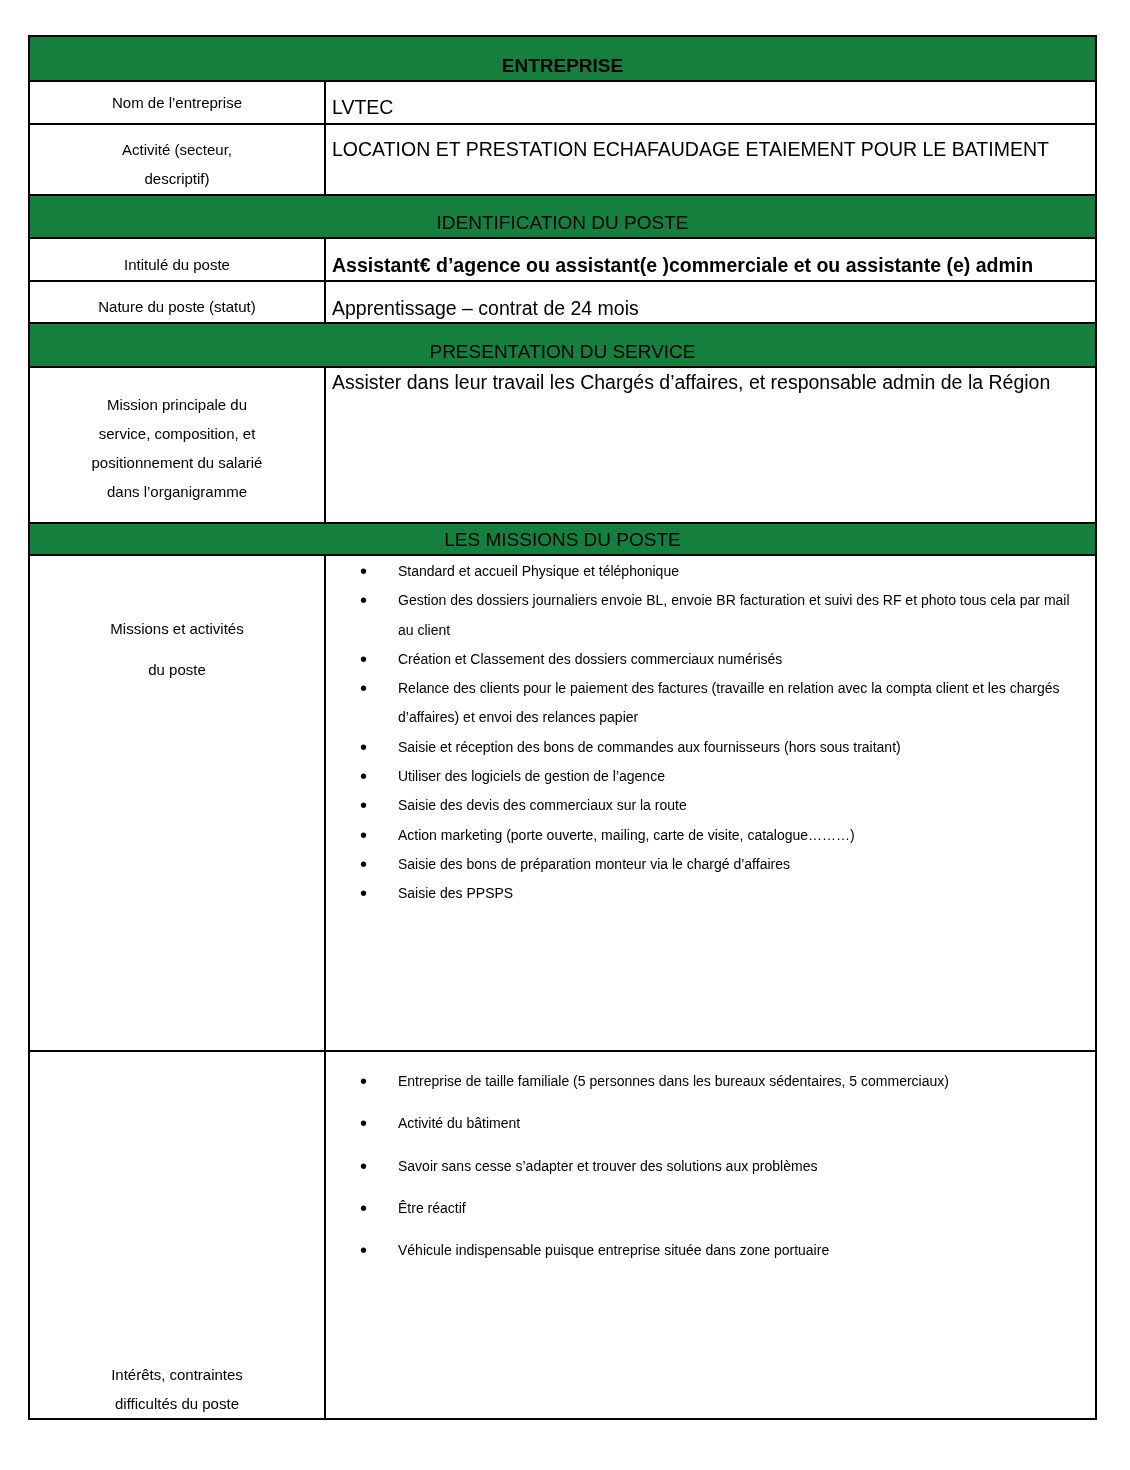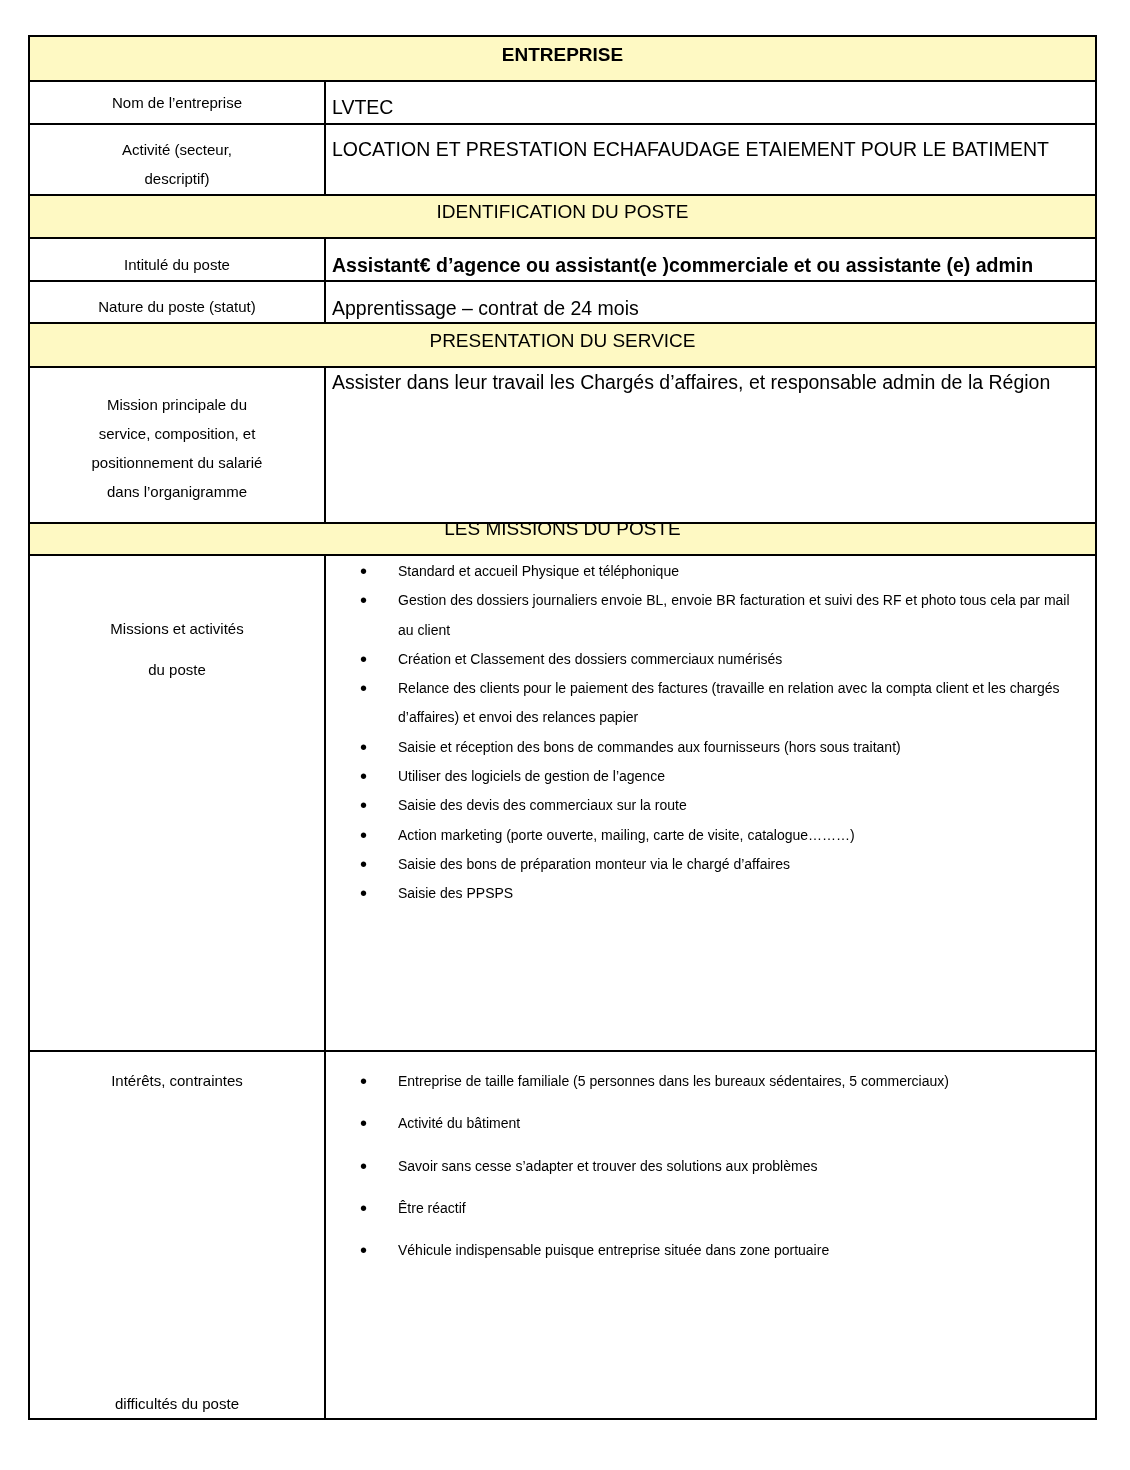--- a/index.html
+++ b/index.html
@@ -1,20 +1,20 @@
 <!DOCTYPE html>
 <html><head>
   <meta charset="utf-8">
   <style>
     html, body { margin: 0; padding: 0; background: #ffffff; }
     body { width: 1130px; height: 1470px; position: relative; font-family: "Liberation Sans", sans-serif; color: #000; }
     .sheet { position: absolute; left: 28px; top: 35px; width: 1069px; border: 2.5px solid #000; box-sizing: border-box; }
     .row { display: flex; border-top: 2.5px solid #000; box-sizing: border-box; }
     .row.first { border-top: none; }
-    .section { background: #fef9c3; justify-content: center; align-items: flex-end; font-size: 19px; padding-bottom: 14px; box-sizing: border-box; }
+    .section { background: #15803d; justify-content: center; align-items: flex-end; font-size: 19px; padding-bottom: 3px; box-sizing: border-box; }
     .section.bold { font-weight: bold; }
     .label { width: 296px; flex: 0 0 296px; border-right: 2.5px solid #000; box-sizing: border-box; text-align: center; font-size: 15px; line-height: 29px; display: flex; flex-direction: column; justify-content: center; padding: 0 8px; }
     .value { flex: 1; box-sizing: border-box; padding: 4px 8px 0 6px; font-size: 19.5px; line-height: 29.5px; }
     ul { margin: 0; padding: 0; list-style: none; }
     li { position: relative; padding-left: 72px; padding-right: 8px; font-size: 14px; line-height: 29.3px; }
     li::before { content: "•"; position: absolute; left: 34px; top: 0; font-size: 20px; }
     .spaced li { margin-bottom: 13px; }
     .justify li:first-child { text-align: justify; text-align-last: left; padding-right: 22px; }
   </style>
 </head>
@@ -92,21 +92,21 @@
         <li>Utiliser des logiciels de gestion de l’agence</li>
         <li>Saisie des devis des commerciaux sur la route</li>
         <li>Action marketing (porte ouverte, mailing, carte de visite, catalogue………)</li>
         <li>Saisie des bons de préparation monteur via le chargé d’affaires</li>
         <li>Saisie des PPSPS</li>
       </ul>
     </div>
   </div>
 
   <div class="row" style="height:368px;">
-    <div class="label" style="justify-content:space-between;padding-top:14px;">
+    <div class="label" style="justify-content:flex-end;padding-top:8px;">
       <span>Intérêts, contraintes</span>
       <span>difficultés du poste</span>
     </div>
     <div class="value" style="padding:15px 0 0 0;">
       <ul class="spaced justify">
         <li>Entreprise de taille familiale (5 personnes dans les bureaux sédentaires, 5 commerciaux)</li>
         <li>Activité du bâtiment</li>
         <li>Savoir sans cesse s’adapter et trouver des solutions aux problèmes</li>
         <li>Être réactif</li>
         <li>Véhicule indispensable puisque entreprise située dans zone portuaire</li>

